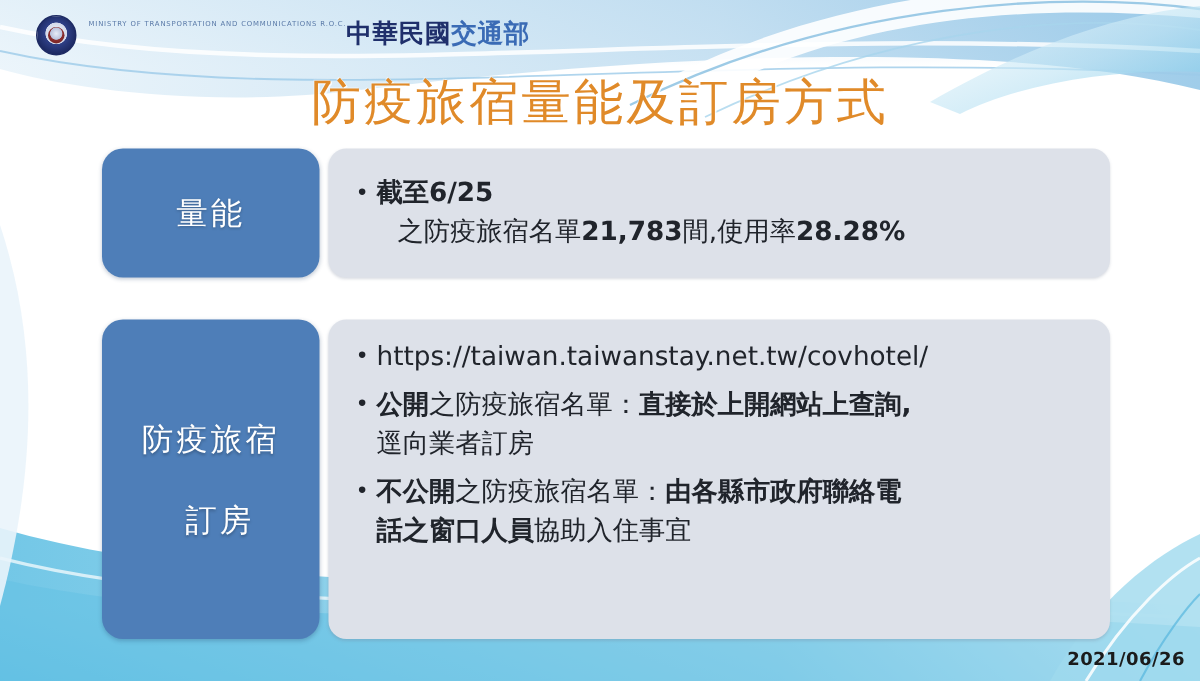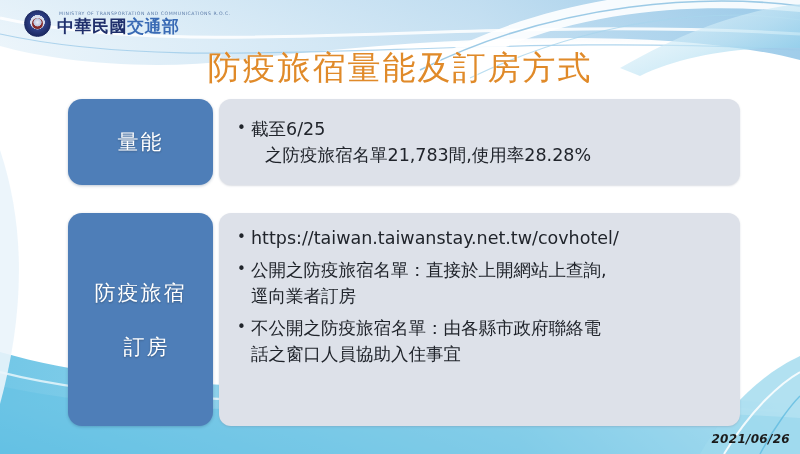--- a/index.html
+++ b/index.html
@@ -50,21 +50,21 @@
     position: absolute;
     left: 50%; top: 50%;
     width: 11px; height: 11px;
     margin: -5.5px 0 0 -5.5px;
     border-radius: 50%;
     background: radial-gradient(circle at 50% 40%, #e8ecf7 0%, #b9c2dd 45%, #8a2d2d 50%, #6d1f1f 100%);
   }
   .logo-text {
     margin-left: 6px;
     display: flex;
-    flex-direction: column;
+    flex-direction: row;
     justify-content: space-between;
   }
   .logo-en {
     font-size: 4.6px;
     letter-spacing: 0.55px;
     color: #5a7aa8;
     line-height: 6px;
     white-space: nowrap;
     margin-left: 2px;
   }
@@ -146,34 +146,33 @@
   }
   .bullet-body { flex: 1 1 auto; }
 
   .ln {
     font-size: 17.5px;
     line-height: 26px;
     color: #20242b;
     white-space: nowrap;
   }
   .ln.indent { padding-left: 14px; }
-  .b { font-weight: normal; }
+  .b { font-weight: bold; }
   .n { font-weight: normal; }
   .sp-top { margin-top: 6px; }
 
   
   .date-stamp {
     position: absolute;
     right: 10px;
     bottom: 8px;
     font-size: 12px;
     font-weight: bold;
     color: #1b1b1b;
     letter-spacing: 0.3px;
-    font-style: italic;
   }
 </style>
 </head>
 <body>
 
 <div class="slide">
 
   <svg class="bg-svg" viewBox="0 0 800 454" preserveAspectRatio="none">
     <defs>
       <linearGradient id="gTop" x1="0" y1="0" x2="0" y2="1">

